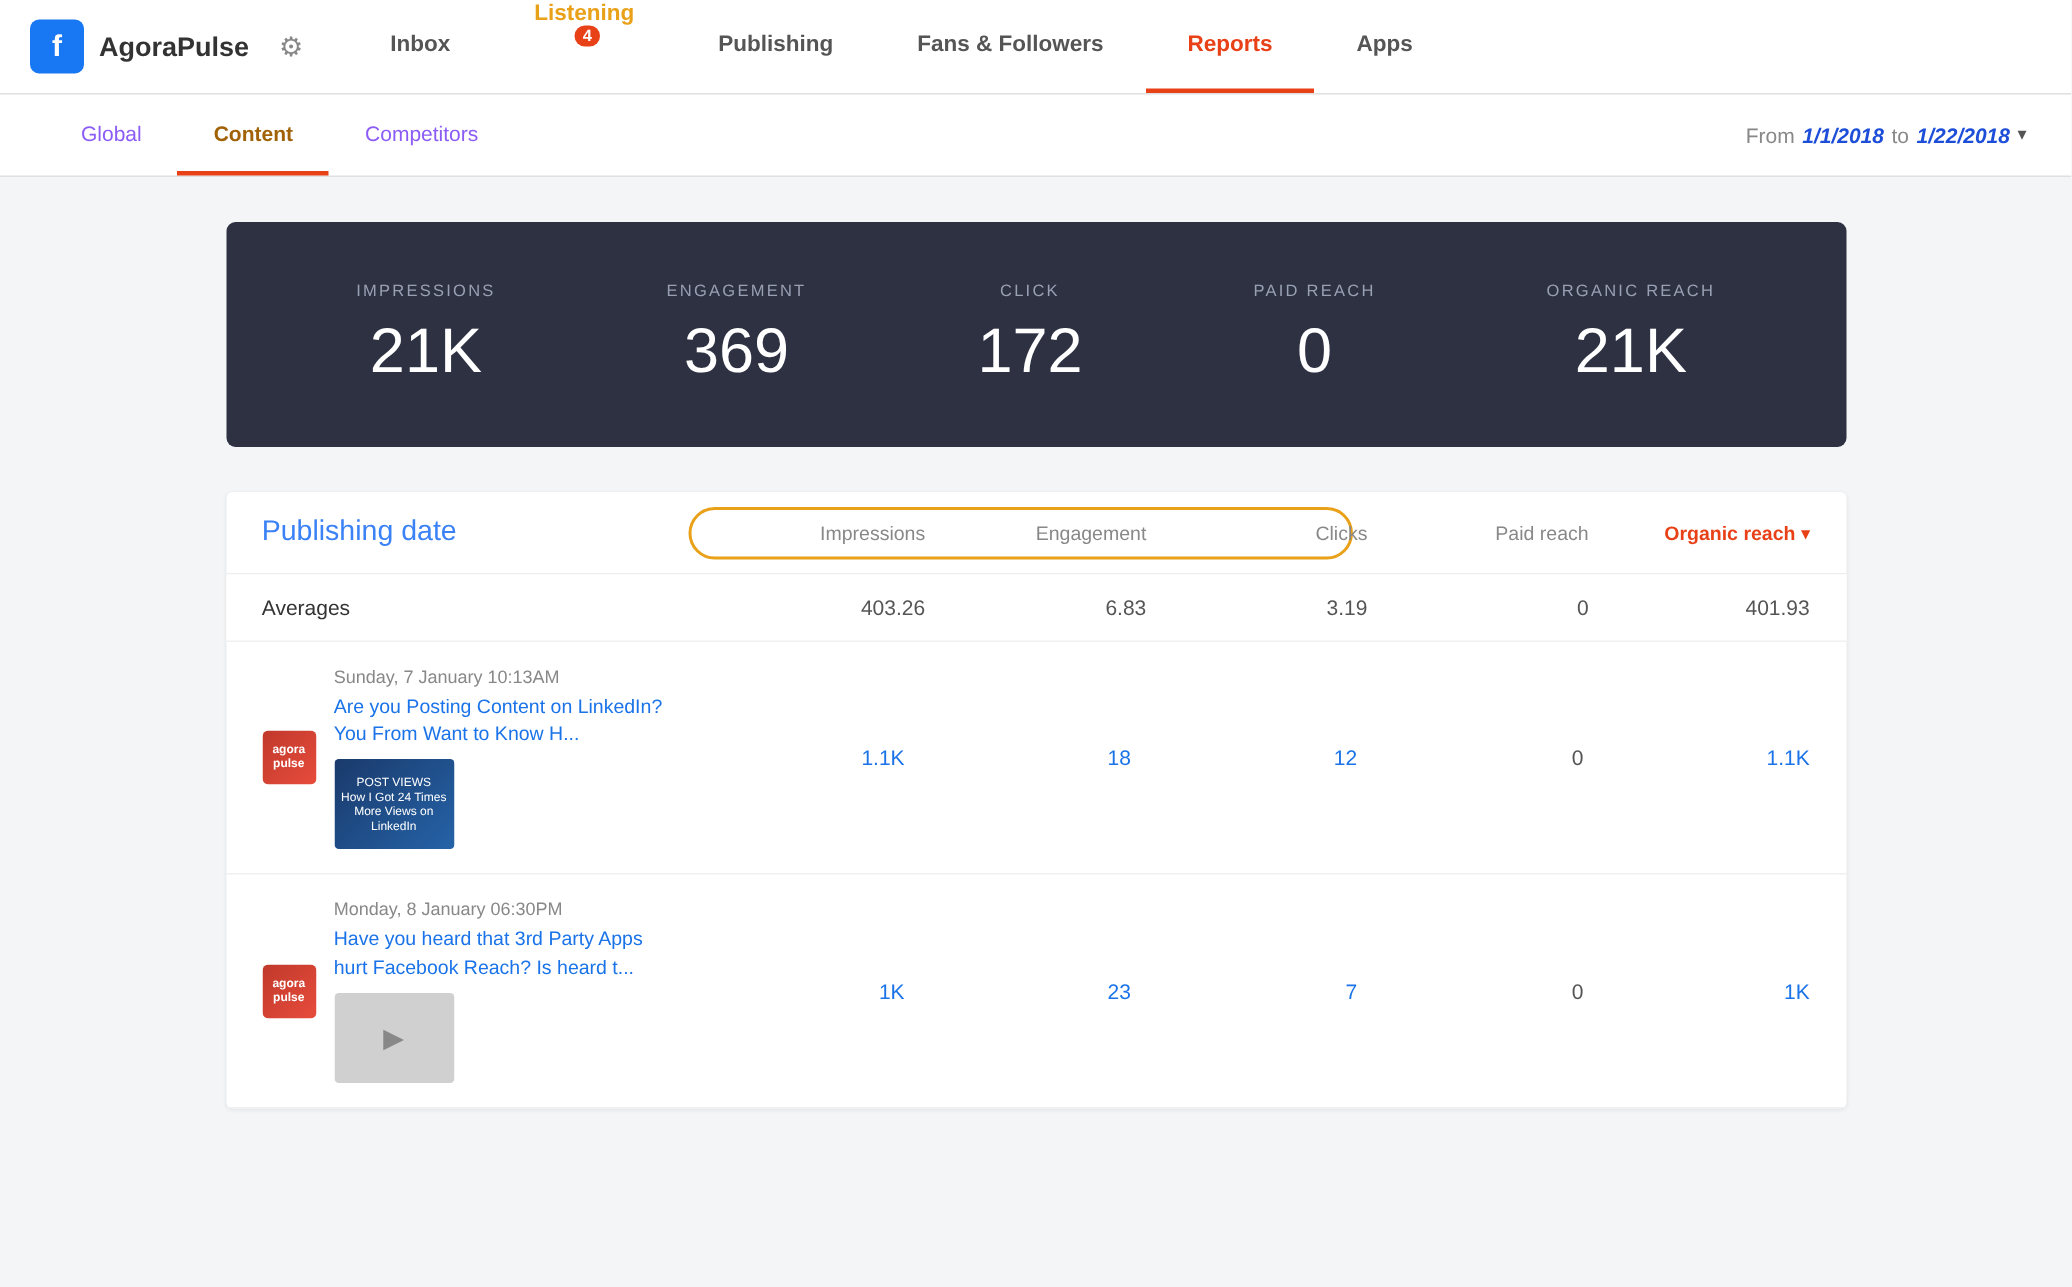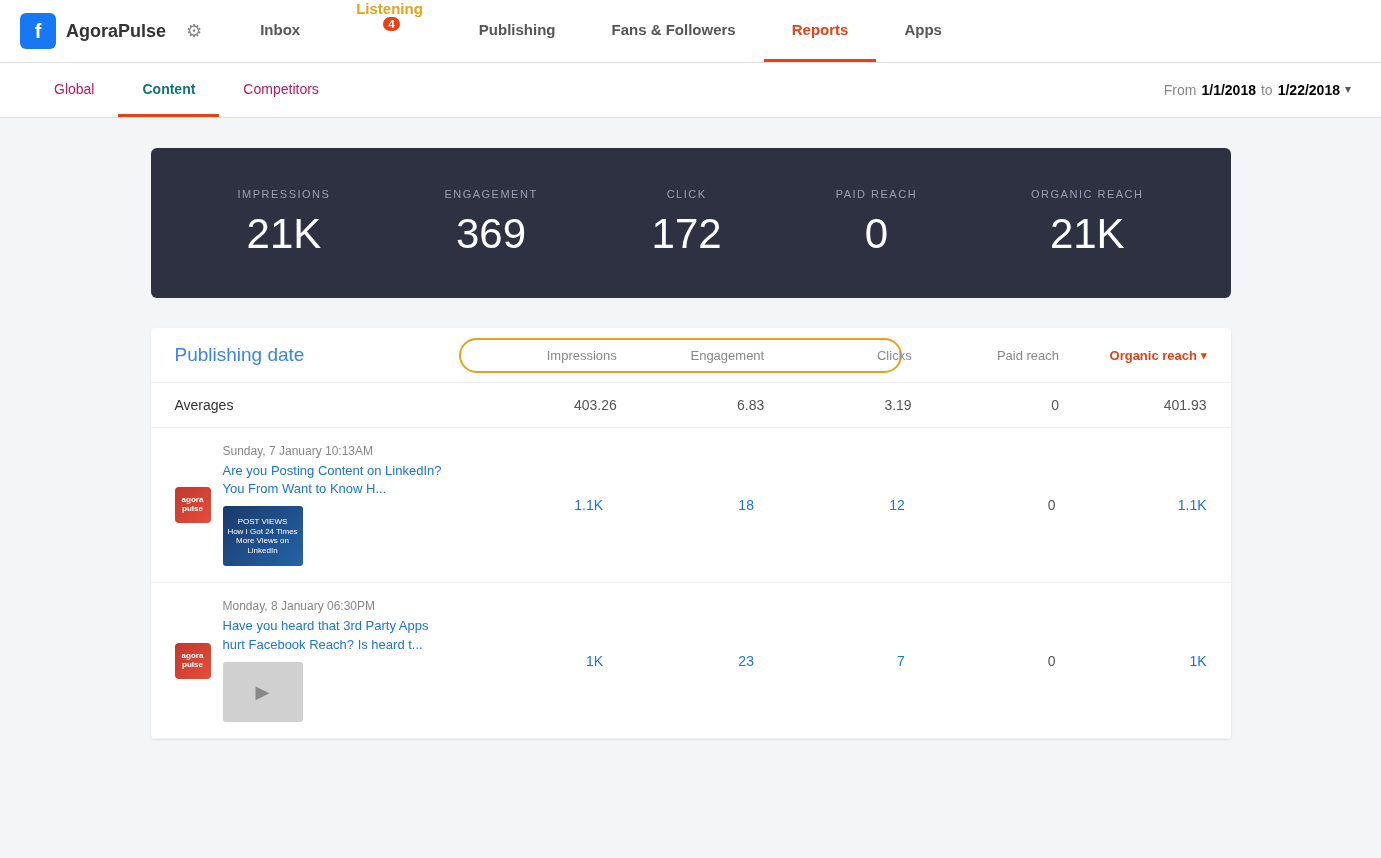--- a/index.html
+++ b/index.html
@@ -93,41 +93,41 @@
       display: flex;
       align-items: stretch;
       height: 100%;
       gap: 0;
     }
     .sub-tab {
       display: flex;
       align-items: center;
       padding: 0 24px;
       font-size: 14px;
-      color: #be185d;
+      color: #8b5cf6;
       cursor: pointer;
       border-bottom: 3px solid transparent;
       height: 100%;
     }
     .sub-tab.active {
-      color: #0f766e;
+      color: #a16207;
       border-bottom: 3px solid #e84118;
       font-weight: 600;
     }
     .date-filter {
       margin-left: auto;
       display: flex;
       align-items: flex-start;
       gap: 5px;
       color: #555;
       font-size: 14px;
       cursor: pointer;
     }
     .date-filter .from-text { color: #888; }
-    .date-filter .date-val { font-weight: 600; color: #000000; }
+    .date-filter .date-val { font-weight: 600; color: #1d4ed8; font-style: italic; }
     .chevron { color: #555; font-size: 12px; }
 
     
     .main-content {
       padding: 30px 60px;
       max-width: 1200px;
       margin: 0 auto;
     }
 
     

